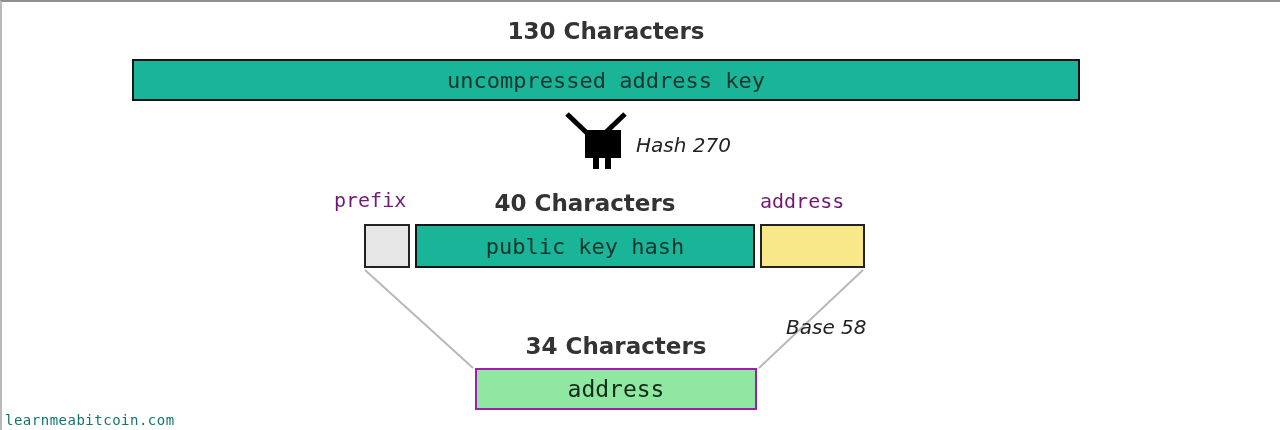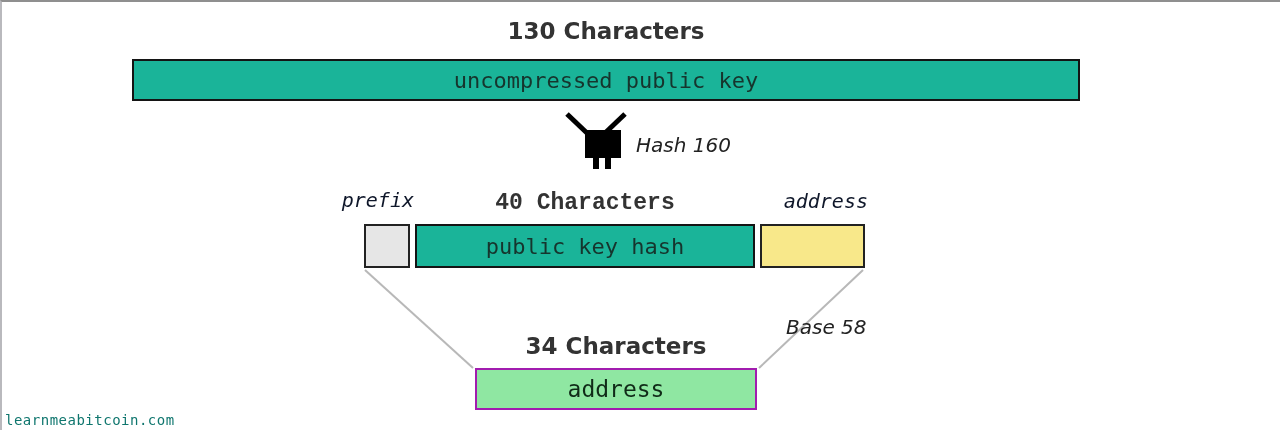--- a/index.html
+++ b/index.html
@@ -19,24 +19,23 @@
     font-weight:bold;
     font-size:23px;
     color:#333333;
     text-align:center;
     white-space:nowrap;
   }
   .mono-label{
     position:absolute;
     font-family:"DejaVu Sans Mono", monospace;
     font-size:20px;
-    color:#0f172a;
-    text-align:right;
+    color:#701a75;
+    text-align:left;
     white-space:nowrap;
-    font-style:italic;
   }
   .box{
     position:absolute;
     display:flex;align-items:center;justify-content:center;
     font-family:"DejaVu Sans Mono", monospace;
     font-size:22px;
     color:#16352d;
     white-space:nowrap;
   }
   .box.teal{background:#1ab499;border:2px solid #141414;}
@@ -62,36 +61,36 @@
   svg{position:absolute;display:block;}
 </style>
 </head>
 <body>
 
 <div id="canvas">
 
   <div class="title" style="left:130px;top:16px;width:948px;">130 Characters</div>
 
   <div class="box teal" style="left:130px;top:57px;width:948px;height:42px;">
-    <span>uncompressed public key</span>
+    <span>uncompressed address key</span>
   </div>
 
   <svg style="left:558px;top:108px;" width="72" height="62" viewBox="0 0 72 62">
     <line x1="7" y1="4" x2="28" y2="24" stroke="#000" stroke-width="5"></line>
     <line x1="65" y1="4" x2="44" y2="24" stroke="#000" stroke-width="5"></line>
     <rect x="25" y="20" width="36" height="28" fill="#000"></rect>
     <rect x="33" y="48" width="6" height="11" fill="#000"></rect>
     <rect x="45" y="48" width="6" height="11" fill="#000"></rect>
   </svg>
 
-  <div class="step-label" style="left:634px;top:131px;">Hash 160</div>
+  <div class="step-label" style="left:634px;top:131px;">Hash 270</div>
 
   <div class="mono-label" style="left:332px;top:186px;width:80px;">prefix</div>
 
-  <div class="title" style="left:413px;top:188px;width:340px;font-family:Liberation Mono, monospace;">40 Characters</div>
+  <div class="title" style="left:413px;top:188px;width:340px;">40 Characters</div>
 
   <div class="mono-label" style="left:758px;top:187px;width:108px;">address</div>
 
   <div class="box gray" style="left:362px;top:222px;width:46px;height:44px;"></div>
 
   <div class="box teal" style="left:413px;top:222px;width:340px;height:44px;">
     <span>public key hash</span>
   </div>
 
   <div class="box yellow" style="left:758px;top:222px;width:105px;height:44px;"></div>

